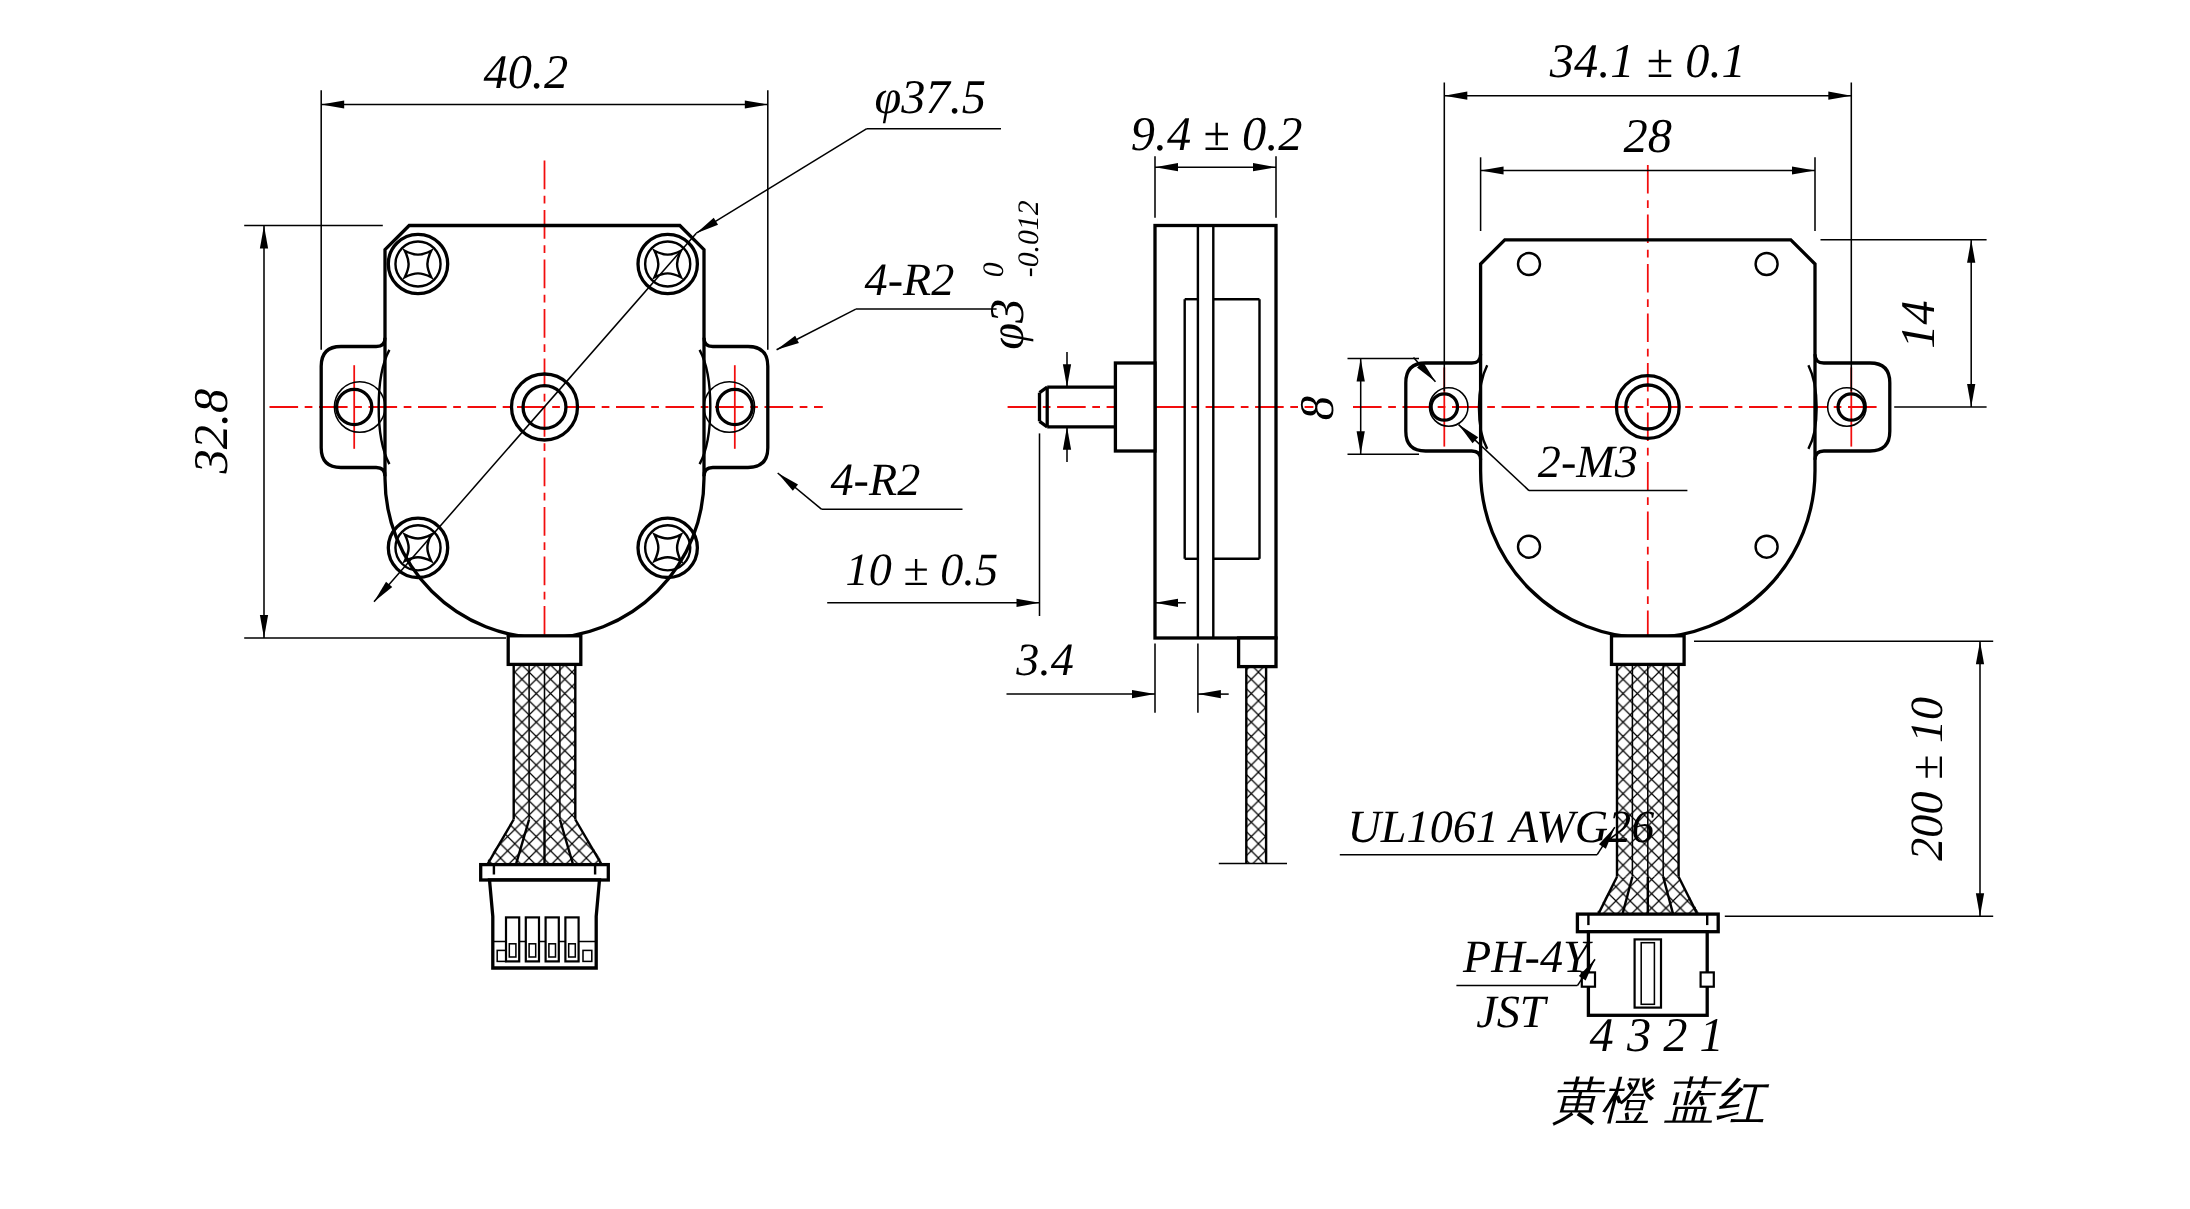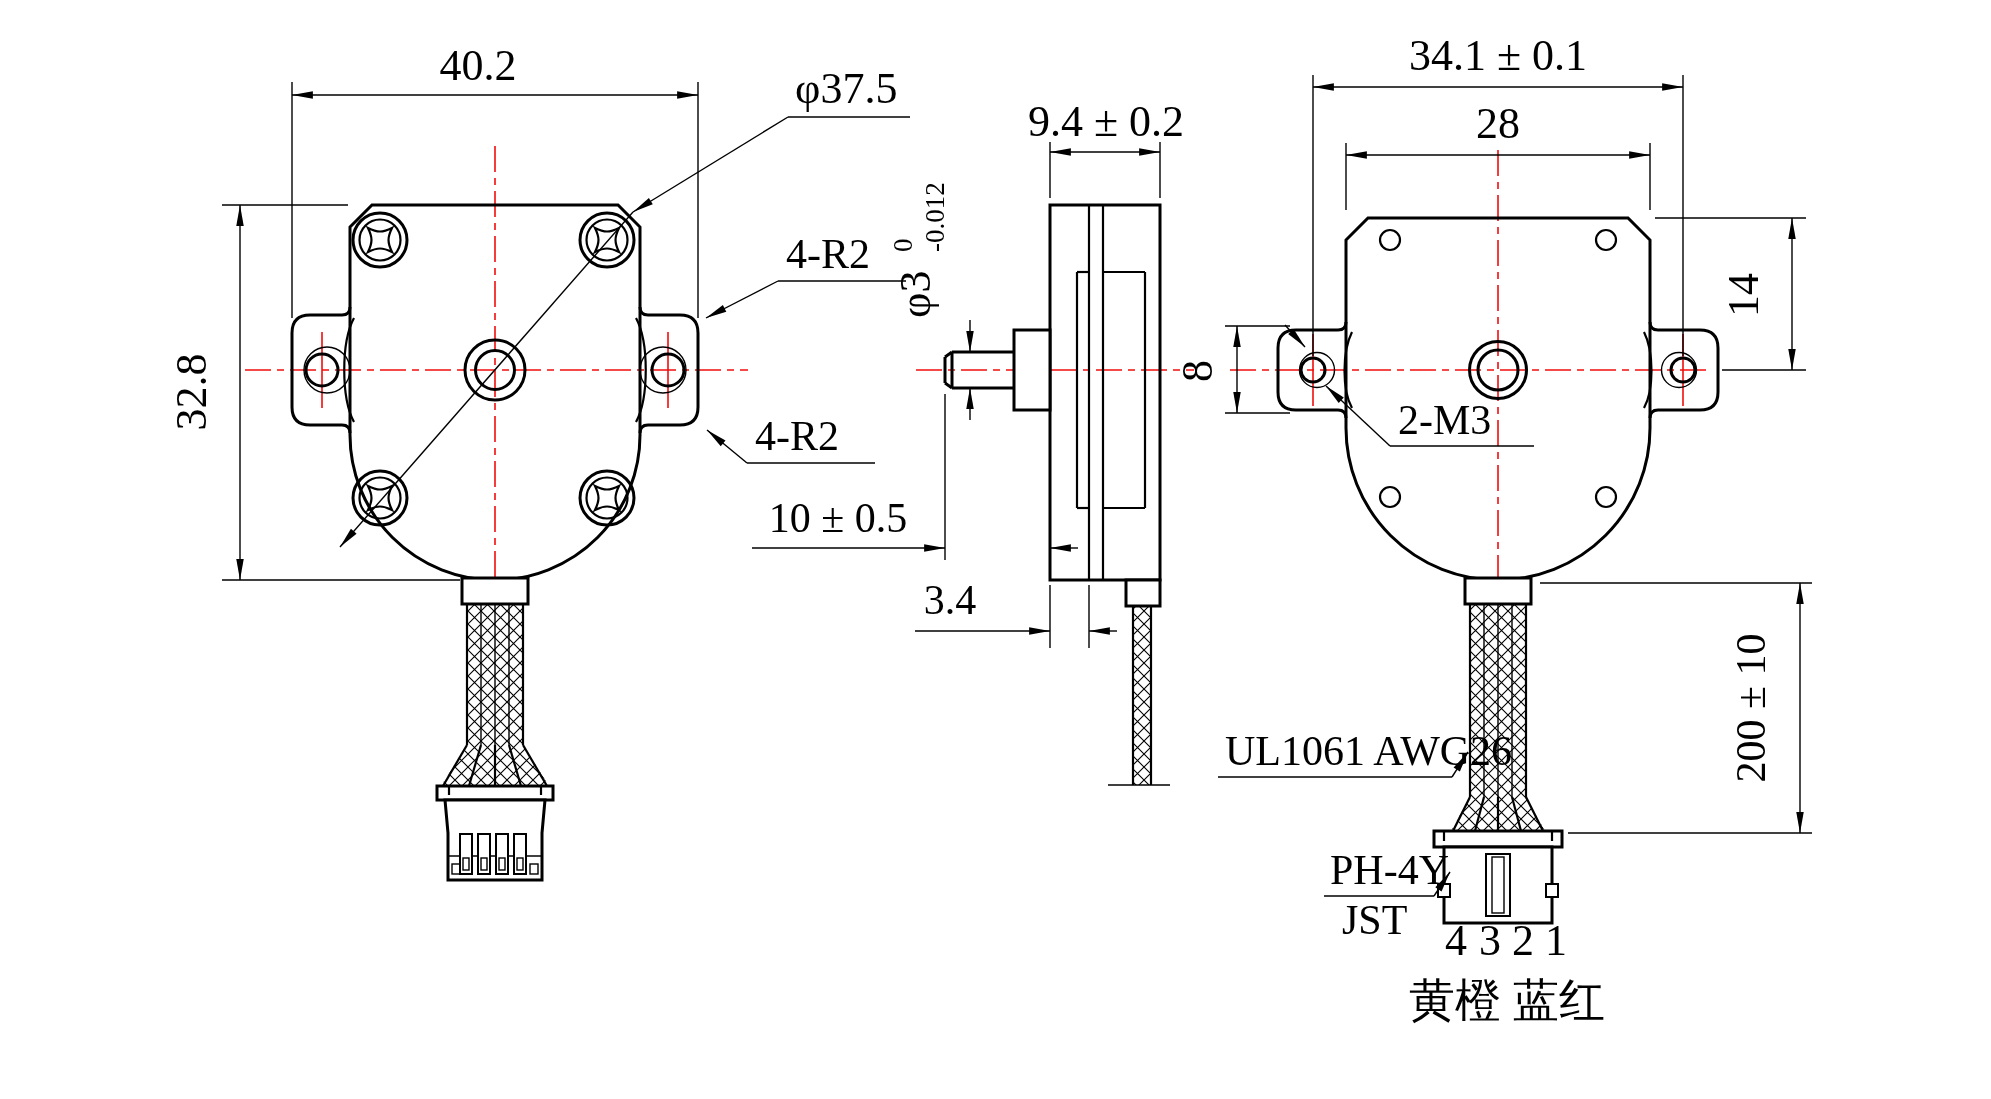--- a/index.html
+++ b/index.html
@@ -1,16 +1,16 @@
 <!DOCTYPE html>
 <html><head>
 <meta charset="utf-8">
 <style>
   html,body{margin:0;padding:0;background:#fff;}
-  .stage{width:1991px;height:1099px;position:relative;background:#fff;overflow:hidden;}
+  .stage{width:1991px;height:1099px;position:relative;background:#fff;overflow:hidden;font-style:italic;}
   svg{display:block;}
   
   .ol{fill:none;stroke-width:3px;}
   .ol2{fill:none;stroke-width:2.2px;}
   .olf{fill:#ffffff;stroke-width:3px;}
   .olf2{fill:#ffffff;stroke-width:2px;}
   
   .tl{fill:none;stroke-width:1.4px;}
   
   .cl{fill:none;stroke-width:1.6px;stroke-dasharray:26 6 7 6;}

